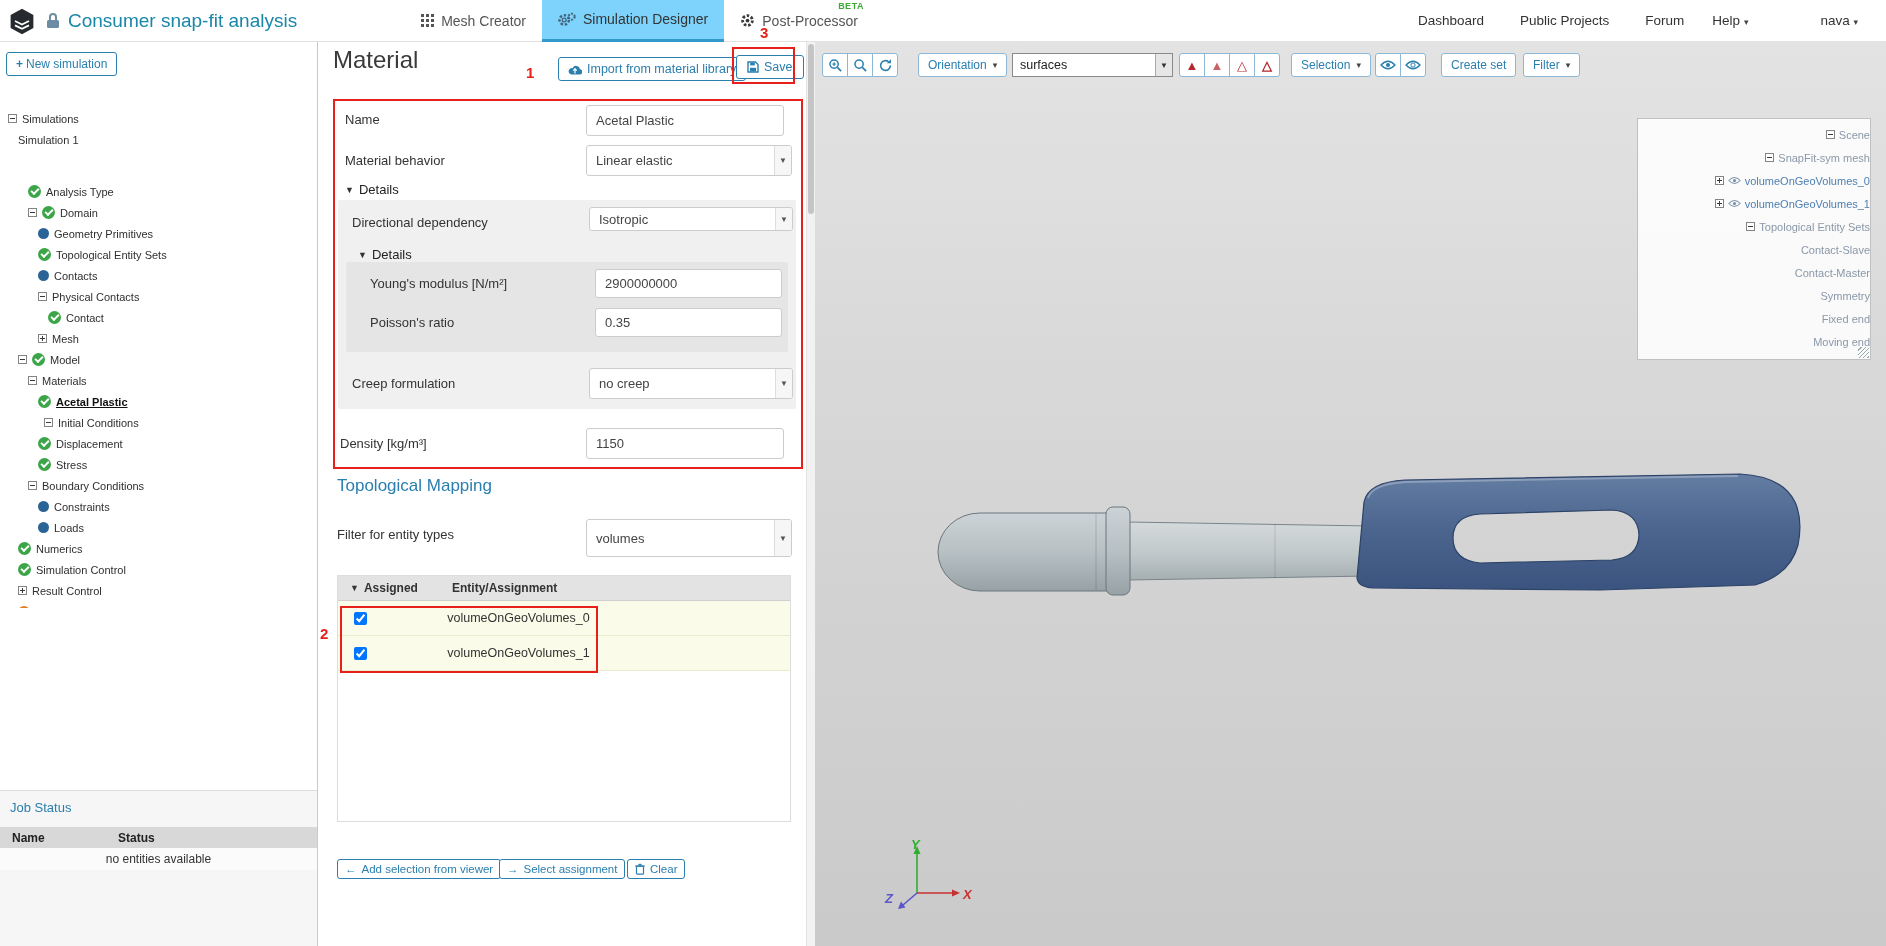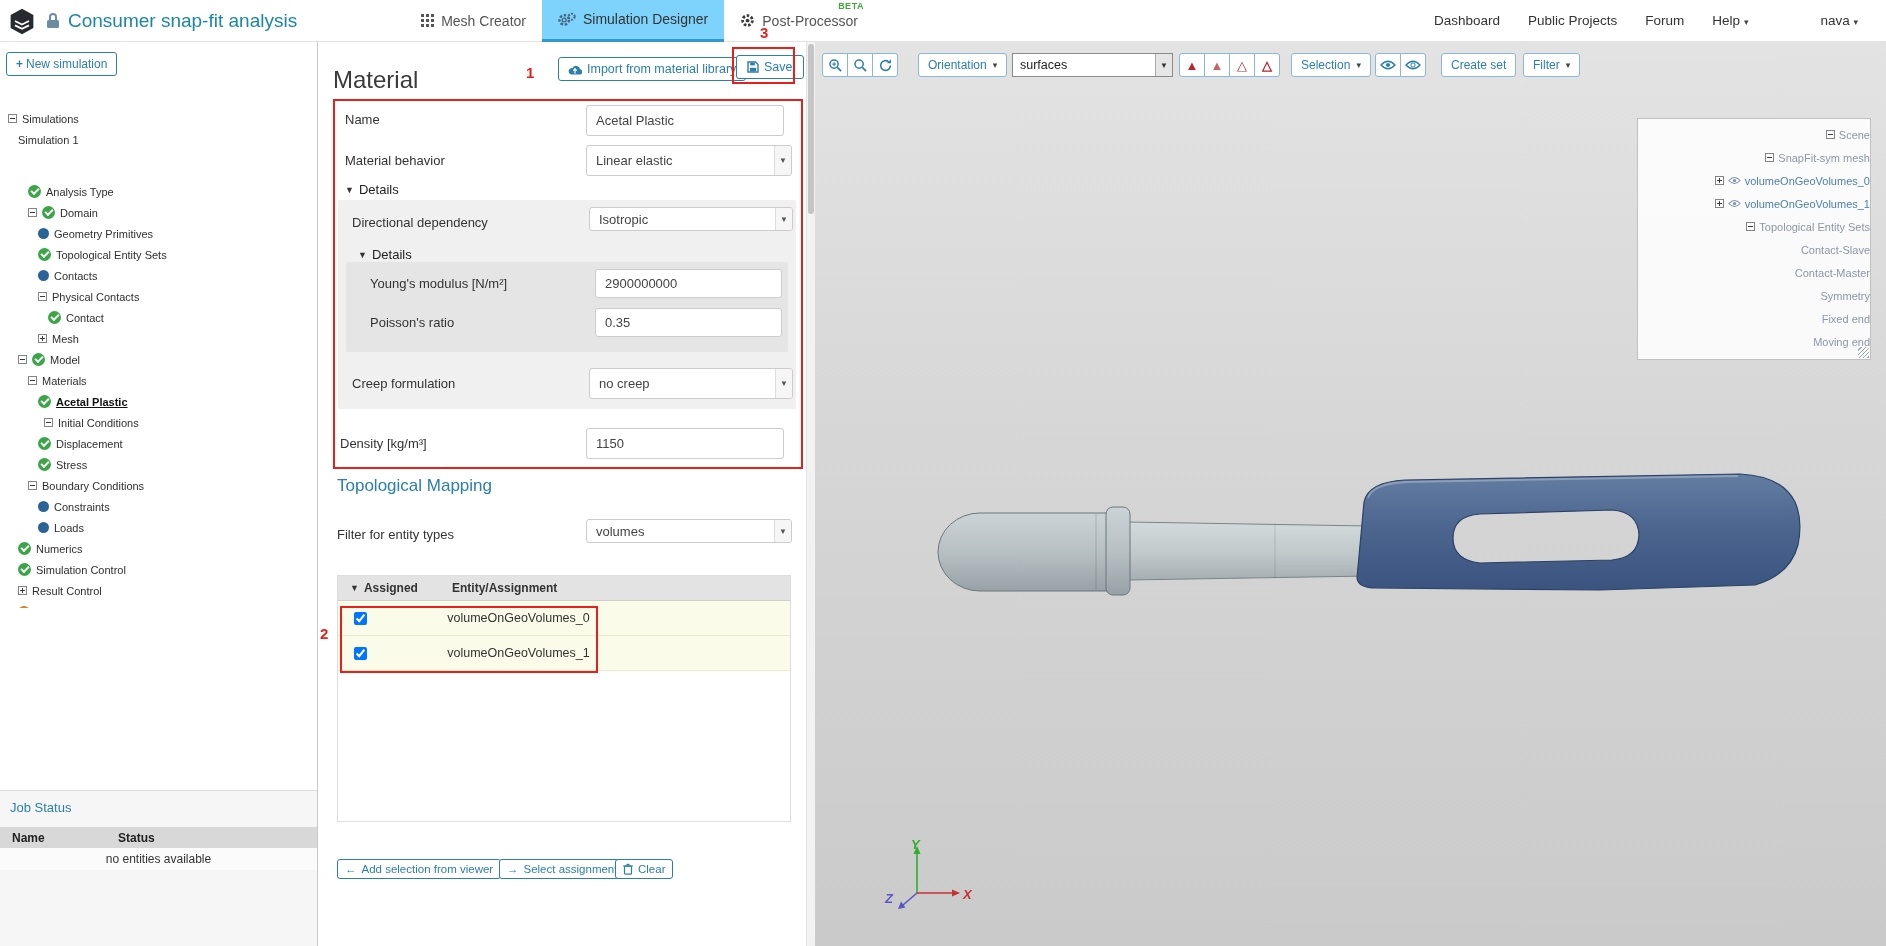--- a/index.html
+++ b/index.html
@@ -10,21 +10,21 @@
   
   .navbar { position:absolute; left:0; top:0; width:1886px; height:42px; background:#fff; border-bottom:1px solid #e2e2e2; display:flex; align-items:center; z-index:30; }
   .logo { margin-left:8px; display:flex; }
   .lock { margin-left:10px; display:flex; }
   .proj-title { margin-left:8px; font-size:19px; color:#1a87a8; white-space:nowrap; }
   .nav-tabs { display:flex; height:42px; margin-left:108px; }
   .nav-tab { display:flex; align-items:center; gap:7px; padding:0 16px; height:42px; font-size:14px; color:#555; position:relative; cursor:pointer; white-space:nowrap; }
   .nav-tab.active { background:#7dd3fc; border-bottom:3px solid #3398cc; color:#333; }
   .beta { position:absolute; top:1px; right:10px; color:#3aaa35; font-size:9px; font-weight:bold; letter-spacing:.5px; }
   .nav-right { margin-left:auto; display:flex; align-items:center; gap:28px; padding-right:28px; font-size:13.5px; color:#333; }
-  .nav-right [data-name="nav-links-container"] { display:flex; gap:28px; }
+  .nav-right [data-name="nav-links-container"] { display:flex; gap:36px; }
   .nav-link { cursor:pointer; white-space:nowrap; }
   .nav-link.user { margin-left:44px; }
   .caret { font-size:9px; color:#444; }
 
   
   .sidebar { position:absolute; left:0; top:42px; width:318px; bottom:0; background:#fff; border-right:1px solid #c9c9c9; z-index:10; }
   .new-sim { position:absolute; left:6px; top:10px; display:inline-flex; align-items:center; gap:3px; border:1px solid #2a7fae; color:#2a7fae; background:#fff; border-radius:3px; font-size:12px; padding:4px 9px; cursor:pointer; }
   .new-sim .plus { font-weight:bold; font-size:12px; }
   .tree { position:absolute; left:0; top:66px; right:2px; height:500px; overflow:hidden; }
   .tree-row { height:21px; display:flex; align-items:center; column-gap:5px; font-size:11px; color:#2f2f2f; white-space:nowrap; cursor:pointer; }
@@ -37,21 +37,21 @@
   .dot { width:11px; height:11px; border-radius:50%; background:#2a6496; flex-shrink:0; }
   .pend { width:12px; height:12px; border-radius:50%; border:2px solid #e07b20; background:#fff; flex-shrink:0; }
   .job { position:absolute; left:0; right:0; top:748px; bottom:0; background:#f6f6f6; border-top:1px solid #ddd; }
   .job-title { padding:9px 0 0 10px; color:#2a7fae; font-size:13px; }
   .job-head { position:absolute; left:0; right:0; top:36px; height:21px; background:#d8d8d8; display:flex; align-items:center; font-size:12px; font-weight:bold; color:#222; }
   .job-head .jc1 { padding-left:12px; width:118px; }
   .job-empty { position:absolute; left:0; right:0; top:57px; height:22px; background:#fbfbfb; display:flex; align-items:center; justify-content:center; font-size:12px; color:#333; }
 
   
   .panel { position:absolute; left:318px; top:42px; width:488px; bottom:0; background:#fff; z-index:10; }
-  .panel-title { position:absolute; left:15px; top:24px; font-size:24px; color:#3a3a3a; }
+  .panel-title { position:absolute; left:15px; top:4px; font-size:24px; color:#3a3a3a; }
   .pbtn { display:inline-flex; align-items:center; gap:5px; border:1px solid #2a7fae; color:#2a7fae; background:#fff; border-radius:3px; cursor:pointer; }
   .imp-btn { position:absolute; left:240px; top:15px; font-size:12.5px; padding:4px 9px; }
   .save-btn { position:absolute; left:418px; top:13px; font-size:12.5px; padding:4px 10px; }
   .flabel { position:absolute; font-size:13px; color:#333; white-space:nowrap; }
   .finput { position:absolute; border:1px solid #ccc; border-radius:3px; font-size:13px; color:#444; padding:0 9px; background:#fff; font-family:inherit; }
   .fselect { position:absolute; border:1px solid #ccc; border-radius:3px; background:#fff; display:flex; align-items:stretch; cursor:pointer; }
   .fselect .txt { flex:1; display:flex; align-items:center; padding:0 9px; font-size:13px; color:#444; }
   .fselect .arr { width:17px; border-left:1px solid #ddd; background:#f6f6f6; display:flex; align-items:center; justify-content:center; color:#555; font-size:8px; border-radius:0 2px 2px 0; }
   .sect-head { position:absolute; display:flex; align-items:center; gap:5px; font-size:13px; color:#222; }
   .sect-caret { font-size:9px; color:#333; }
@@ -340,21 +340,21 @@
       <span class="txt" data-name="creep-formulation-value">no creep</span>
         <span class="arr" data-name="caret-down-icon">▼</span>
     </div>
 
     <span class="flabel" style="left:22px; top:394px;" data-name="density-label">Density [kg/m³]</span>
     <input class="finput" style="left: 268px; top: 386px; width: 198px; height: 31px;" data-name="density-input" value="1150">
 
     <div class="map-title" data-name="topological-mapping-title">Topological Mapping</div>
 
     <span class="flabel" style="left:19px; top:485px;" data-name="entity-filter-label">Filter for entity types</span>
-    <div class="fselect" style="left:268px; top:477px; width:206px; height:24px;" data-name="entity-filter-select">
+    <div class="fselect" style="left:268px; top:477px; width:206px; height:38px;" data-name="entity-filter-select">
       <span class="txt" data-name="entity-filter-value">volumes</span>
         <span class="arr" data-name="caret-down-icon">▼</span>
     </div>
 
     <div class="map-table" data-name="mapping-table">
       <div class="map-head" data-name="mapping-table-header">
         <span class="col1">
             <span class="sect-caret" data-name="sort-caret-icon">▼</span>
             <span data-name="assigned-column-label">Assigned</span>
           </span>
@@ -374,21 +374,21 @@
 
     <div class="bottom-btns" data-name="mapping-actions">
       <button class="pbtn" style="left:19px; top:817px;" data-name="add-selection-from-viewer-button">
         <span data-name="arrow-left-icon">←</span>
           <span data-name="add-selection-label">Add selection from viewer</span>
       </button>
       <button class="pbtn" style="left:181px; top:817px;" data-name="select-assignment-button">
         <span data-name="arrow-right-icon">→</span>
           <span data-name="select-assignment-label">Select assignment</span>
       </button>
-      <button class="pbtn" style="left:297px; top:817px;" data-name="clear-button">
+      <button class="pbtn" style="left:309px; top:817px;" data-name="clear-button">
         <span data-name="trash-icon" style="display:flex;">
           <svg width="10" height="12" viewBox="0 0 10 12">
               <rect x="1.5" y="3.2" width="7" height="8" rx="1" fill="none" stroke="#2a7fae" stroke-width="1.2"></rect>
               <line x1="0.2" y1="3" x2="9.8" y2="3" stroke="#2a7fae" stroke-width="1.2"></line>
               <rect x="3.5" y="0.8" width="3" height="1.6" fill="#2a7fae"></rect>
             </svg>
         </span>
           <span data-name="clear-label">Clear</span>
       </button>
     </div>

